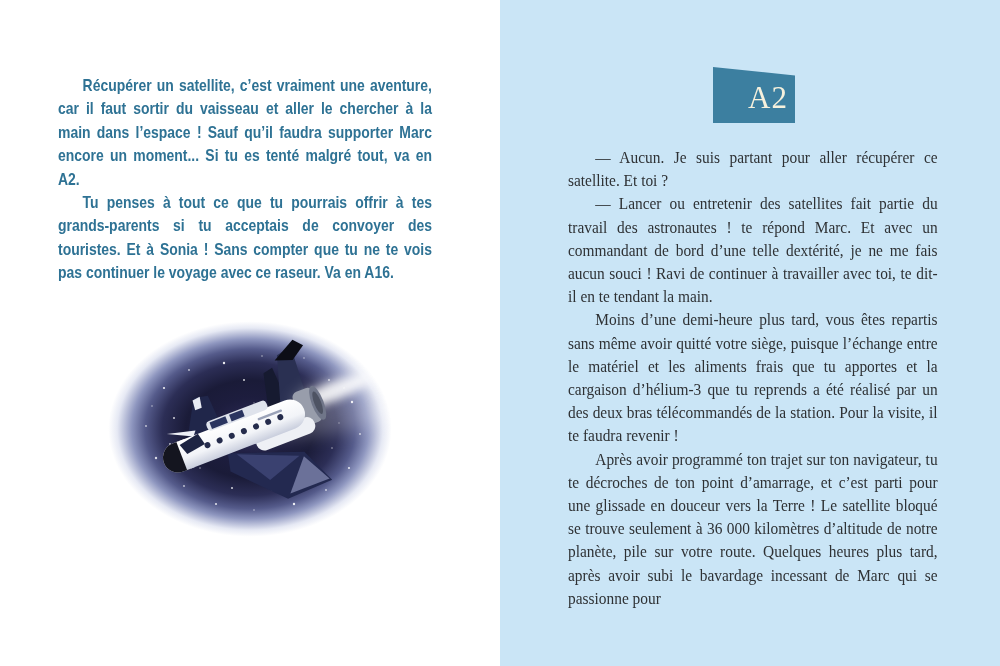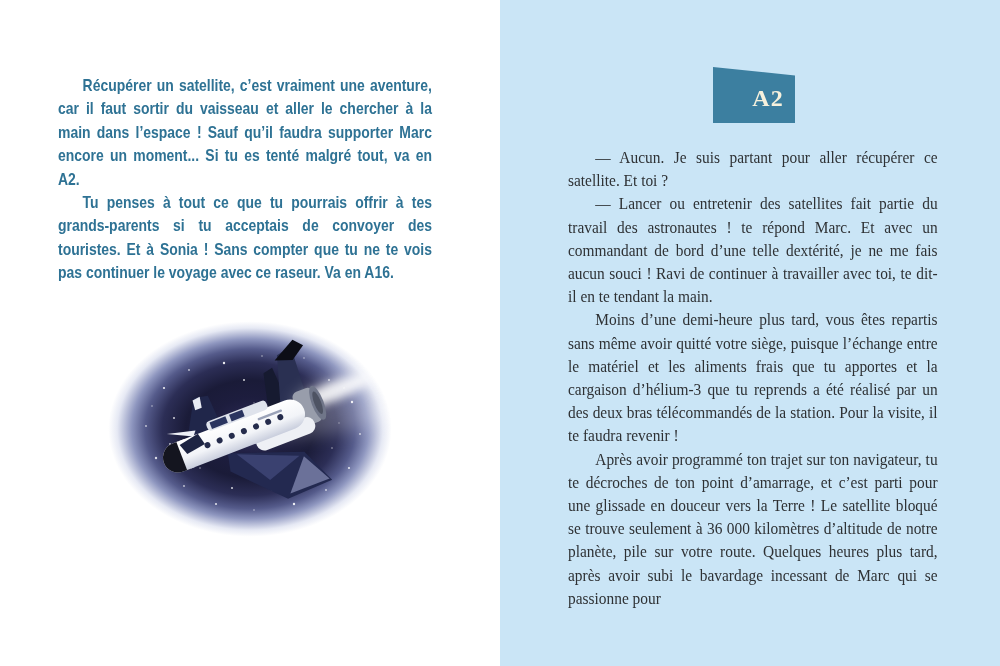--- a/index.html
+++ b/index.html
@@ -80,22 +80,22 @@
     width: 82px;
     height: 56px;
     background: #3c7fa0;
     clip-path: polygon(0 0, 100% 15%, 100% 100%, 0 100%);
     display: flex;
     align-items: center;
     justify-content: center;
   }
   .section-badge span {
     font-family: "Liberation Serif", serif;
-    font-weight: 700;
-    font-size: 24px;
+    font-weight: 400;
+    font-size: 31px;
     color: #f6f1dd;
     padding-top: 6px;
     letter-spacing: 1px;
     margin-left: 28px;
   }
   .right-text {
     position: absolute;
     left: 68px;  
     top: 146px;
     width: 420px;

